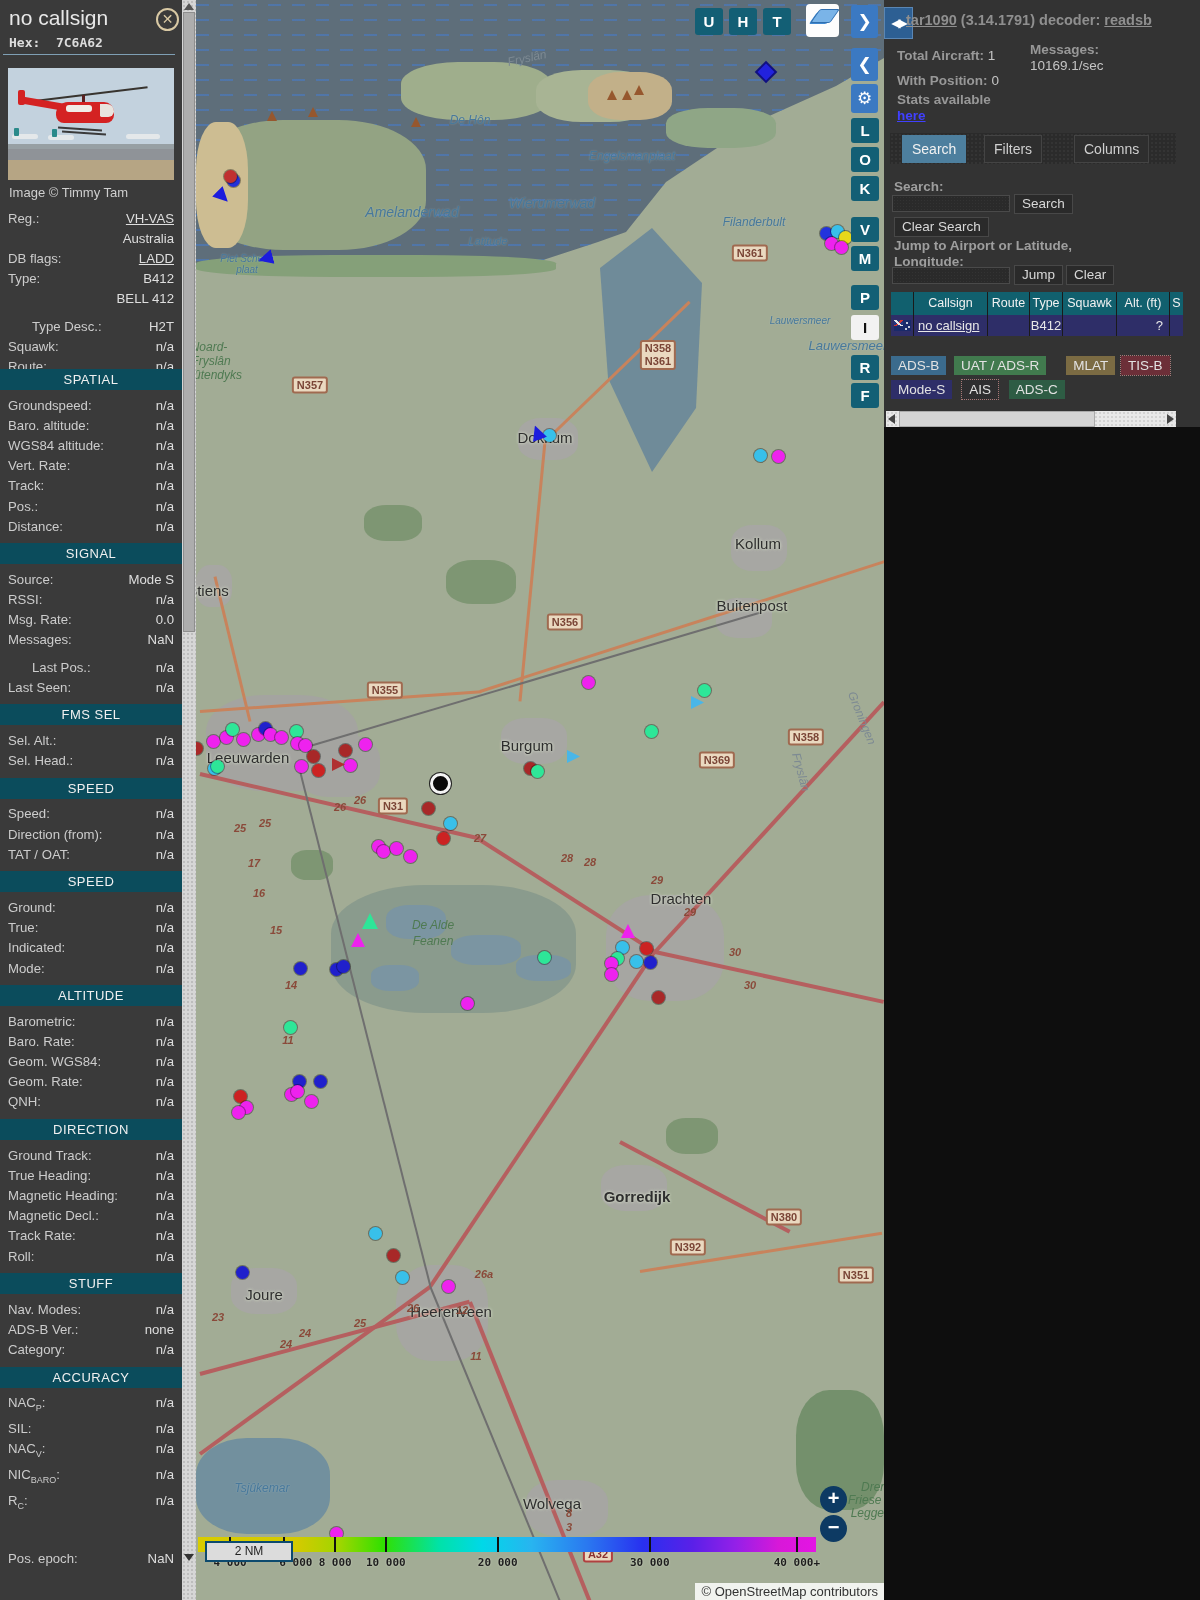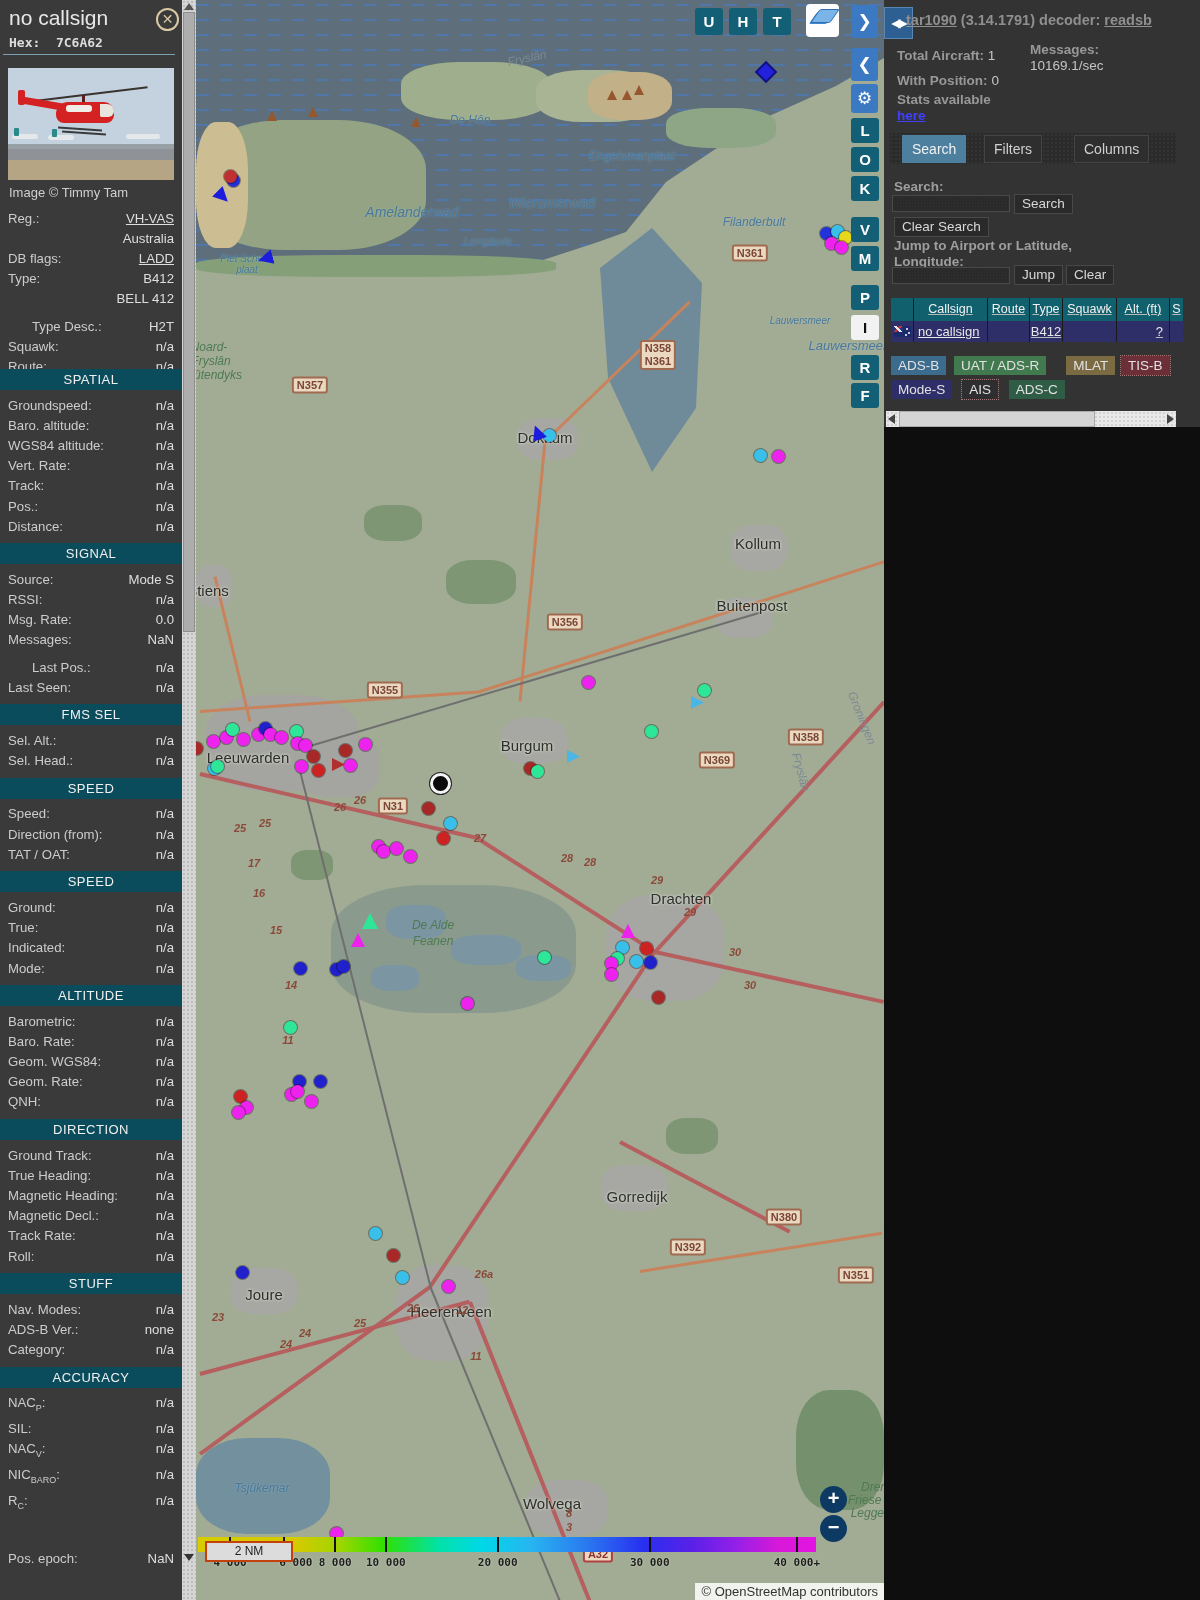--- a/index.html
+++ b/index.html
@@ -73,21 +73,21 @@
   
   .mapbtn{position:absolute;width:28px;height:27px;background:#135f75;color:#fff;font-weight:bold;font-size:15px;
     text-align:center;line-height:27px;border-radius:3px;cursor:pointer;}
   .mapbtn.blue{background:#3b79c2;font-size:17px;}
   .mapbtn.lit{background:#f2f2f2;color:#111;}
   #layersbtn{position:absolute;width:33px;height:33px;background:#fdfdfd;border-radius:4px;cursor:pointer;}
   .layer1{position:absolute;left:7px;top:8px;width:18px;height:12px;background:#3f87cf;transform:skewX(-35deg);border-radius:2px;}
   .layer2{position:absolute;left:9px;top:5px;width:18px;height:12px;background:#7ab4e8;transform:skewX(-35deg);border-radius:2px;border:1px solid #2f6fb0;}
   .zoombtn{position:absolute;width:27px;height:27px;border-radius:50%;background:#0d3a63;color:#fff;
     font-size:20px;font-weight:bold;text-align:center;line-height:25px;cursor:pointer;}
-  #scalebox{position:absolute;left:9px;top:1541px;width:84px;height:17px;background:#dcdcdc;border:2px solid #c2410c;
+  #scalebox{position:absolute;left:9px;top:1541px;width:84px;height:17px;background:#dcdcdc;border:2px solid #0c4a6e;
     font-size:12px;color:#222;text-align:center;line-height:17px;}
   #legend{position:absolute;left:2px;top:1537px;width:618px;height:15px;
     background:linear-gradient(90deg,#d8cc00 0%,#d4ca00 16%,#9ed600 23%,#30e000 30%,#00e2a8 39%,#00d8e8 46%,#28b4f0 54%,#2a78f0 63%,#2830f0 72%,#5a20e8 80%,#9420e8 87%,#d818d8 94%,#e414e4 100%);}
   .ltick{position:absolute;top:0;width:2px;height:15px;background:#111;}
   .llab{position:absolute;top:19px;font-size:11px;font-weight:bold;color:#1d1d1d;transform:translateX(-50%);
     text-shadow:0 0 2px #cfd6c4;font-family:"DejaVu Sans Mono",monospace;white-space:nowrap;}
   #attrib{position:absolute;right:0;bottom:0;height:17px;background:rgba(255,255,255,.85);
     font-size:13px;color:#333;padding:0 6px;line-height:17px;}
   #attrib .oslink{color:#333;}
   
@@ -103,21 +103,21 @@
   #tabstrip{position:absolute;left:6px;top:133px;width:286px;height:31px;background:#2b2b2b;
     background-image:radial-gradient(#343434 1px,transparent 1px);background-size:4px 4px;}
   .tab{position:absolute;top:2px;height:26px;background:#2e2e2e;color:#cfcfcf;font-size:14px;
     text-align:center;line-height:26px;border:1px solid #444;cursor:pointer;padding:0 9px;}
   .tab.active{background:#4d7f9e;color:#f2f2f2;border-color:#4d7f9e;}
   .plabel{position:absolute;font-size:13.5px;font-weight:bold;color:#9e9e9e;}
   .pinput{position:absolute;width:116px;height:15px;background:#2a2a2a;border:1px solid #4a4a4a;
     background-image:radial-gradient(#333 1px,transparent 1px);background-size:3px 3px;}
   .pbtn{position:absolute;background:#2a2a2a;color:#d8d8d8;font-size:13.5px;text-align:center;
     border:1px solid #484848;cursor:pointer;padding:1px 7px;line-height:16px;}
-  #actable{position:absolute;left:7px;top:298px;text-decoration:underline;}
+  #actable{position:absolute;left:7px;top:292px;}
   .trow{display:flex;gap:1px;background:#1a1a1a;}
   .hcell{background:#11606e;color:#f2f2f2;font-size:12.5px;text-align:center;line-height:23px;height:23px;overflow:hidden;}
   .dcell{background:#2e2e68;color:#e8e8e8;font-size:13px;line-height:21px;height:21px;overflow:hidden;white-space:nowrap;}
   .dcell.cs{text-decoration:underline;cursor:pointer;}
   .flagbox{width:17px;height:11px;margin:5px auto 0;background:#1a2a6a;position:relative;overflow:hidden;}
   .flagbox .uj{position:absolute;left:0;top:0;width:9px;height:6px;
     background:linear-gradient(45deg,transparent 40%,#e8e8e8 40% 60%,transparent 60%),
     linear-gradient(-45deg,transparent 40%,#cc3333 40% 60%,transparent 60%),#26357f;}
   .flagbox .st{position:absolute;width:2px;height:2px;background:#fff;border-radius:50%;}
   .chip{position:absolute;font-size:13.5px;color:#e2e2e2;text-align:center;padding:2px 7px;cursor:pointer;}
@@ -434,29 +434,29 @@
       <div class="road t" style="left: 114px; top: 745px; width: 469px; transform: rotate(-16.5deg);"></div>
     </div>
   <div id="mlabels">
       <div class="town" style="left: 349px; top: 437px;">Dokkum</div>
       <div class="town" style="left: 562px; top: 543px;">Kollum</div>
       <div class="town" style="left: 556px; top: 605px;">Buitenpost</div>
       <div class="town" style="left: 331px; top: 745px;">Burgum</div>
       <div class="town" style="left: 52px; top: 757px;">Leeuwarden</div>
       <div class="town" style="left: 12px; top: 590px;">Stiens</div>
       <div class="town" style="left: 485px; top: 898px;">Drachten</div>
-      <div class="town" style="left: 441px; top: 1196px;">Gorredijk</div>
+      <div class="town" style="left: 441px; top: 1196px; font-weight: bold;">Gorredijk</div>
       <div class="town" style="left: 68px; top: 1294px;">Joure</div>
       <div class="town" style="left: 255px; top: 1311px;">Heerenveen</div>
       <div class="town" style="left: 356px; top: 1503px;">Wolvega</div>
       <div class="wlab" style="left: 274px; top: 120px; font-size: 12px;">De Hôn</div>
       <div class="wlab" style="left: 436px; top: 156px; font-size: 12px;">Engelsmanplaat</div>
       <div class="wlab" style="left: 216px; top: 212px; font-size: 14px;">Amelanderwad</div>
       <div class="wlab" style="left: 356px; top: 203px; font-size: 14px;">Wierumerwad</div>
-      <div class="wlab" style="left: 292px; top: 241px; font-size: 11px;">Longitude</div>
+      <div class="wlab" style="left: 292px; top: 241px; font-size: 11px;">Latitude</div>
       <div class="wlab" style="left: 558px; top: 222px; font-size: 12px;">Filanderbult</div>
       <div class="wlab" style="left: 604px; top: 320px; font-size: 10px;">Lauwersmeer</div>
       <div class="wlab" style="left: 652px; top: 345px; font-size: 13px;">Lauwersmeer</div>
       <div class="wlab" style="left: 51px; top: 258px; font-size: 10px;">Piet Scheve</div>
       <div class="wlab" style="left: 51px; top: 269px; font-size: 10px;">plaat</div>
       <div class="wlab" style="left: 66px; top: 1488px; font-size: 12px;">Tsjûkemar</div>
       <div class="glab" style="left: 13px; top: 347px;">Noard-</div>
       <div class="glab" style="left: 15px; top: 361px;">Fryslân</div>
       <div class="glab" style="left: 18px; top: 375px;">Bûtendyks</div>
       <div class="glab" style="left: 237px; top: 925px;">De Alde</div>

